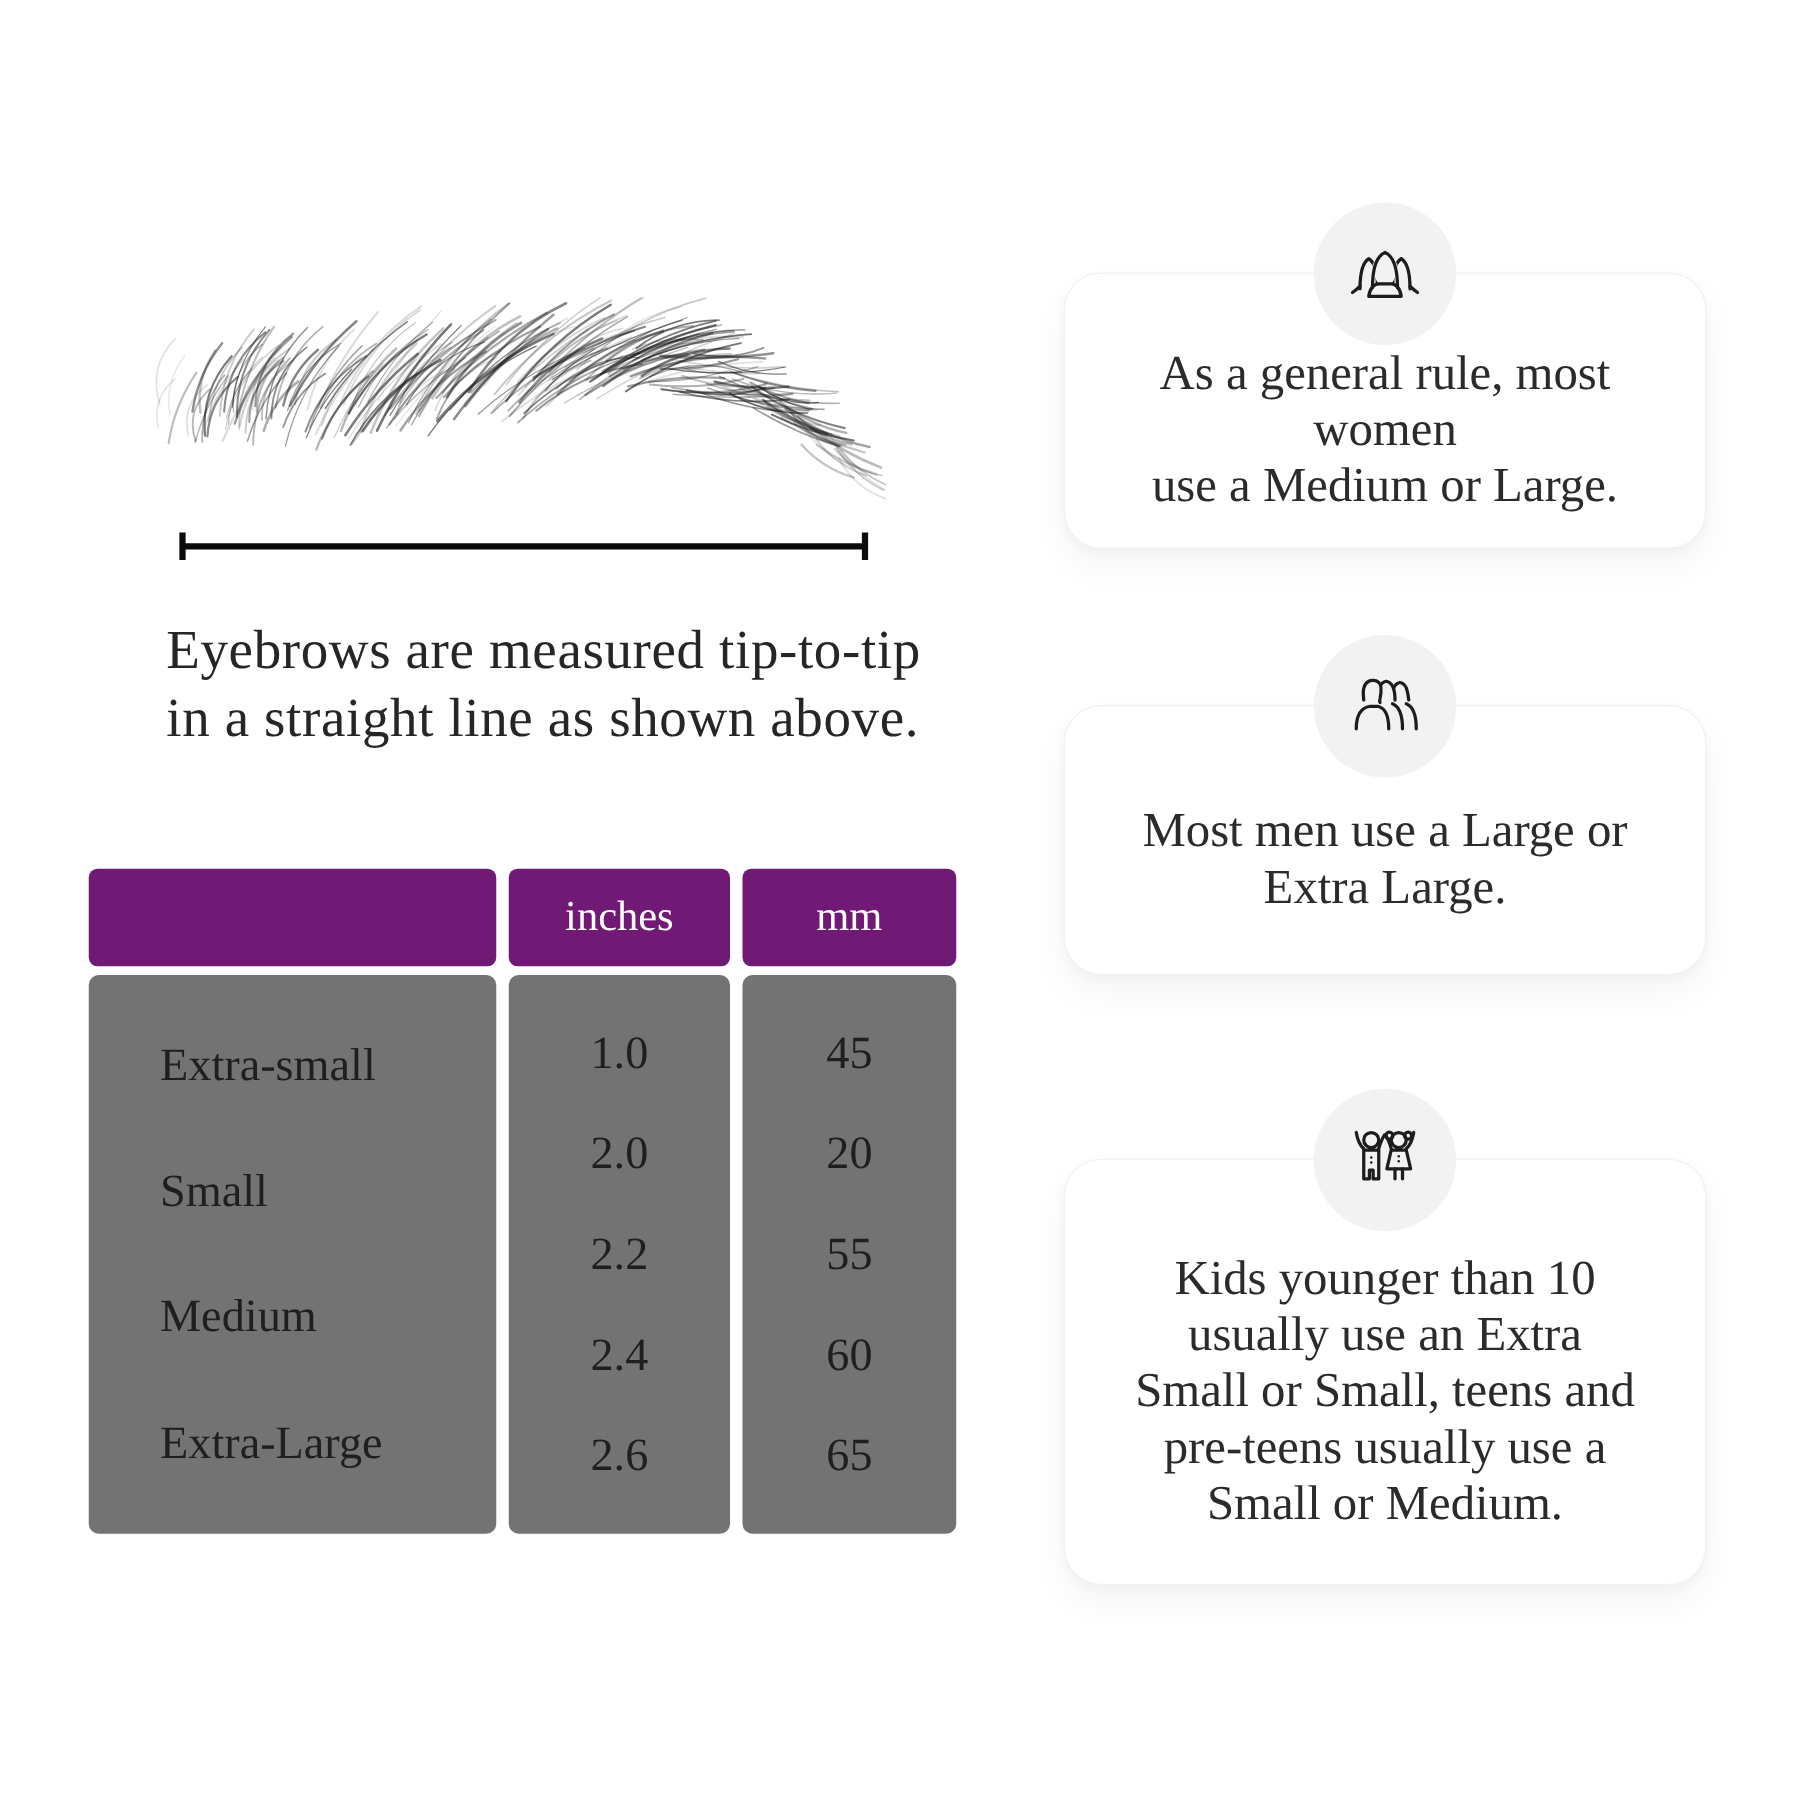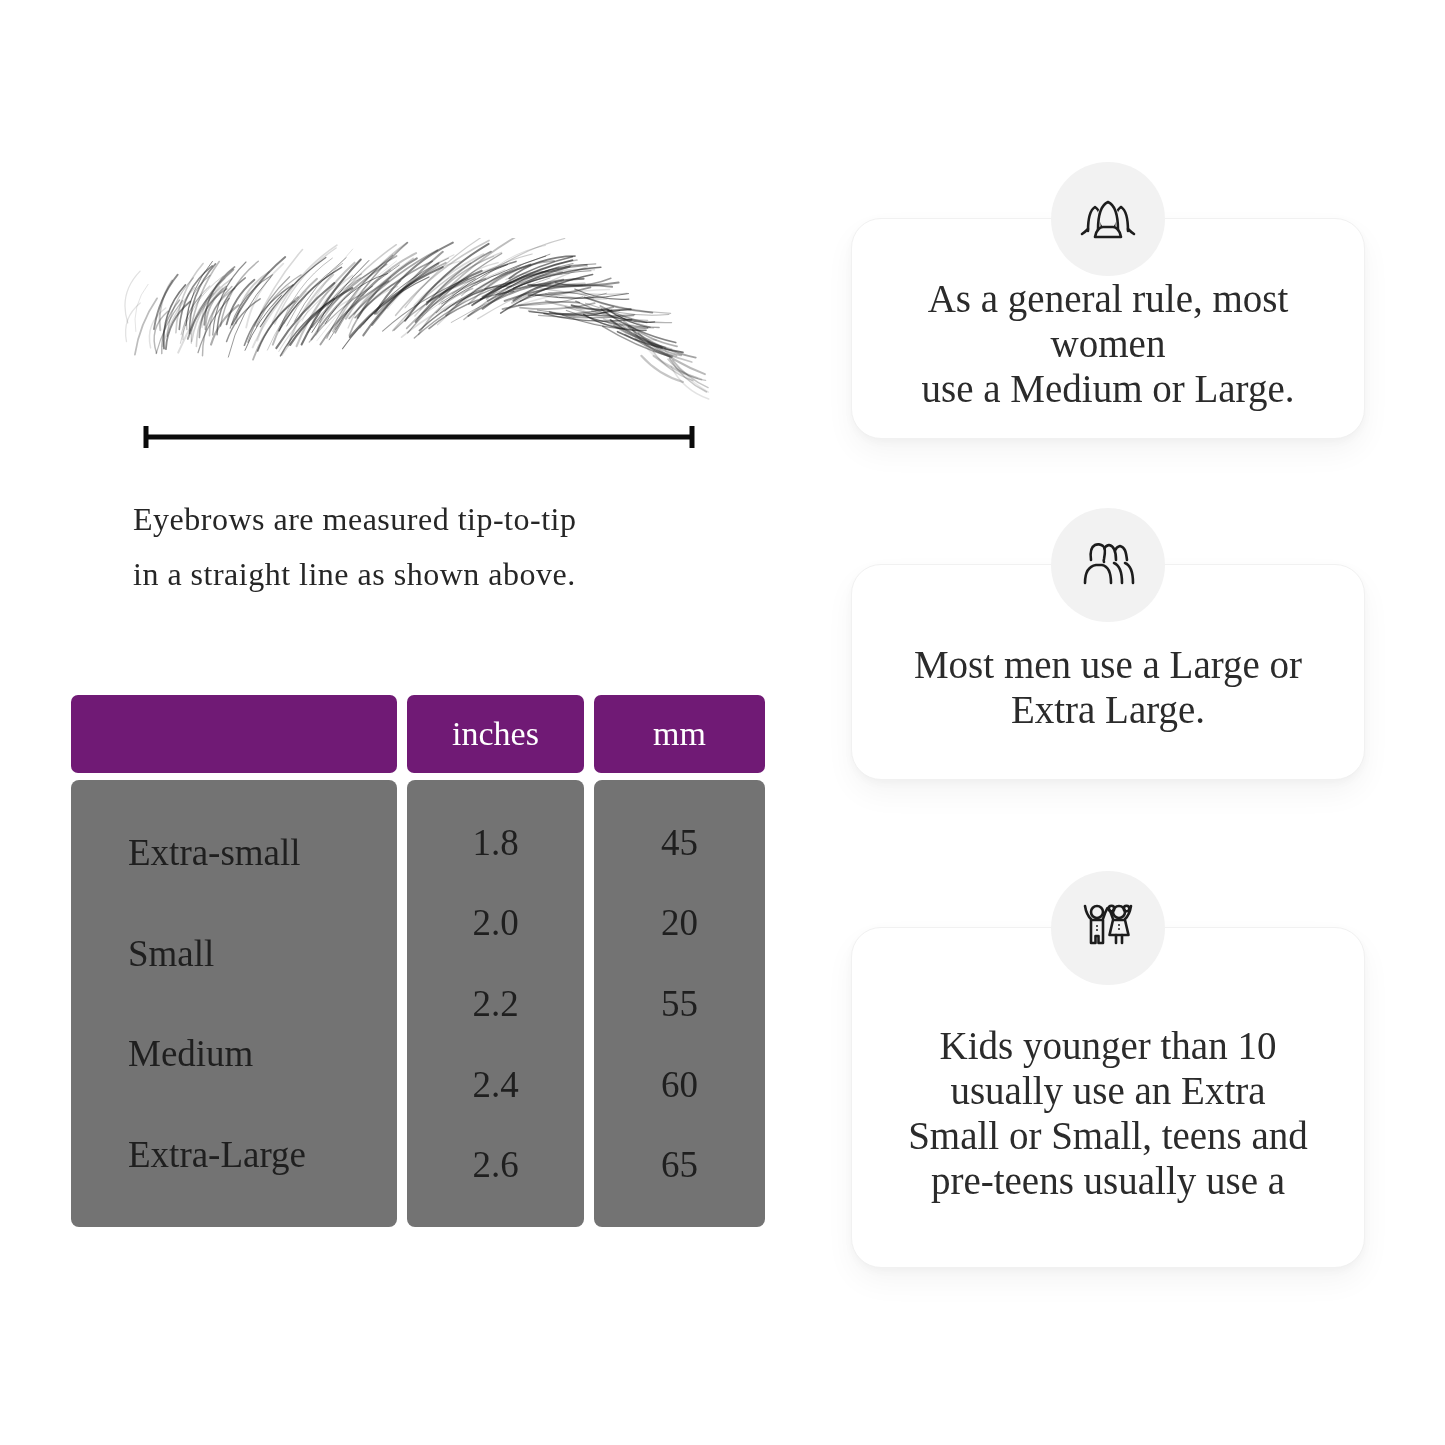--- a/index.html
+++ b/index.html
@@ -5,21 +5,21 @@
   html,body{margin:0;padding:0;background:#ffffff;}
   .stage{
     position:relative;width:1445px;height:1445px;background:#ffffff;overflow:hidden;
     font-family:"Liberation Serif","DejaVu Serif",serif;color:#212121;
   }
   
   .brow-svg{position:absolute;left:118px;top:238px;width:600px;height:170px;}
   .measure-svg{position:absolute;left:140px;top:419px;width:558px;height:36px;}
   .caption{
     position:absolute;left:133px;top:492px;width:640px;
-    font-size:32px;line-height:55px;color:#262626;letter-spacing:0.5px;
+    font-size:44px;line-height:55px;color:#262626;letter-spacing:0.5px;
   }
   .caption span{display:block;}
   
   .size-table{position:absolute;left:71px;top:695px;width:694px;}
   .t-head,.t-body{display:grid;grid-template-columns:326px 177px 171px;column-gap:10px;}
   .h-cell{
     height:78px;background:#701a75;border-radius:7px;color:#ffffff;
     display:flex;align-items:center;justify-content:center;font-size:34px;
   }
   .t-body{margin-top:7px;}
@@ -306,21 +306,21 @@
       <div class="h-cell">mm</div>
     </div>
     <div class="t-body">
       <div class="tcol labels">
         <div class="cell">Extra-small</div>
         <div class="cell">Small</div>
         <div class="cell">Medium</div>
         <div class="cell">Extra-Large</div>
       </div>
       <div class="tcol nums">
-        <div class="cell">1.8</div>
+        <div class="cell">1.0</div>
         <div class="cell">2.0</div>
         <div class="cell">2.2</div>
         <div class="cell">2.4</div>
         <div class="cell">2.6</div>
       </div>
       <div class="tcol nums">
         <div class="cell">45</div>
         <div class="cell">20</div>
         <div class="cell">55</div>
         <div class="cell">60</div>
@@ -388,16 +388,17 @@
         <circle cx="43" cy="29" r="1" fill="#1d1d1d"></circle>
         <path class="g" d="M40,35 V43"></path>
         <path class="g" d="M46,35 V43"></path>
       </svg>
     </div>
     <div class="card-text">
       <span>Kids younger than 10</span>
       <span>usually use an Extra</span>
       <span>Small or Small, teens and</span>
       <span>pre-teens usually use a</span>
+      <span>Small or Medium.</span>
     </div>
   </div>
 
 </div>
 
 </body></html>

